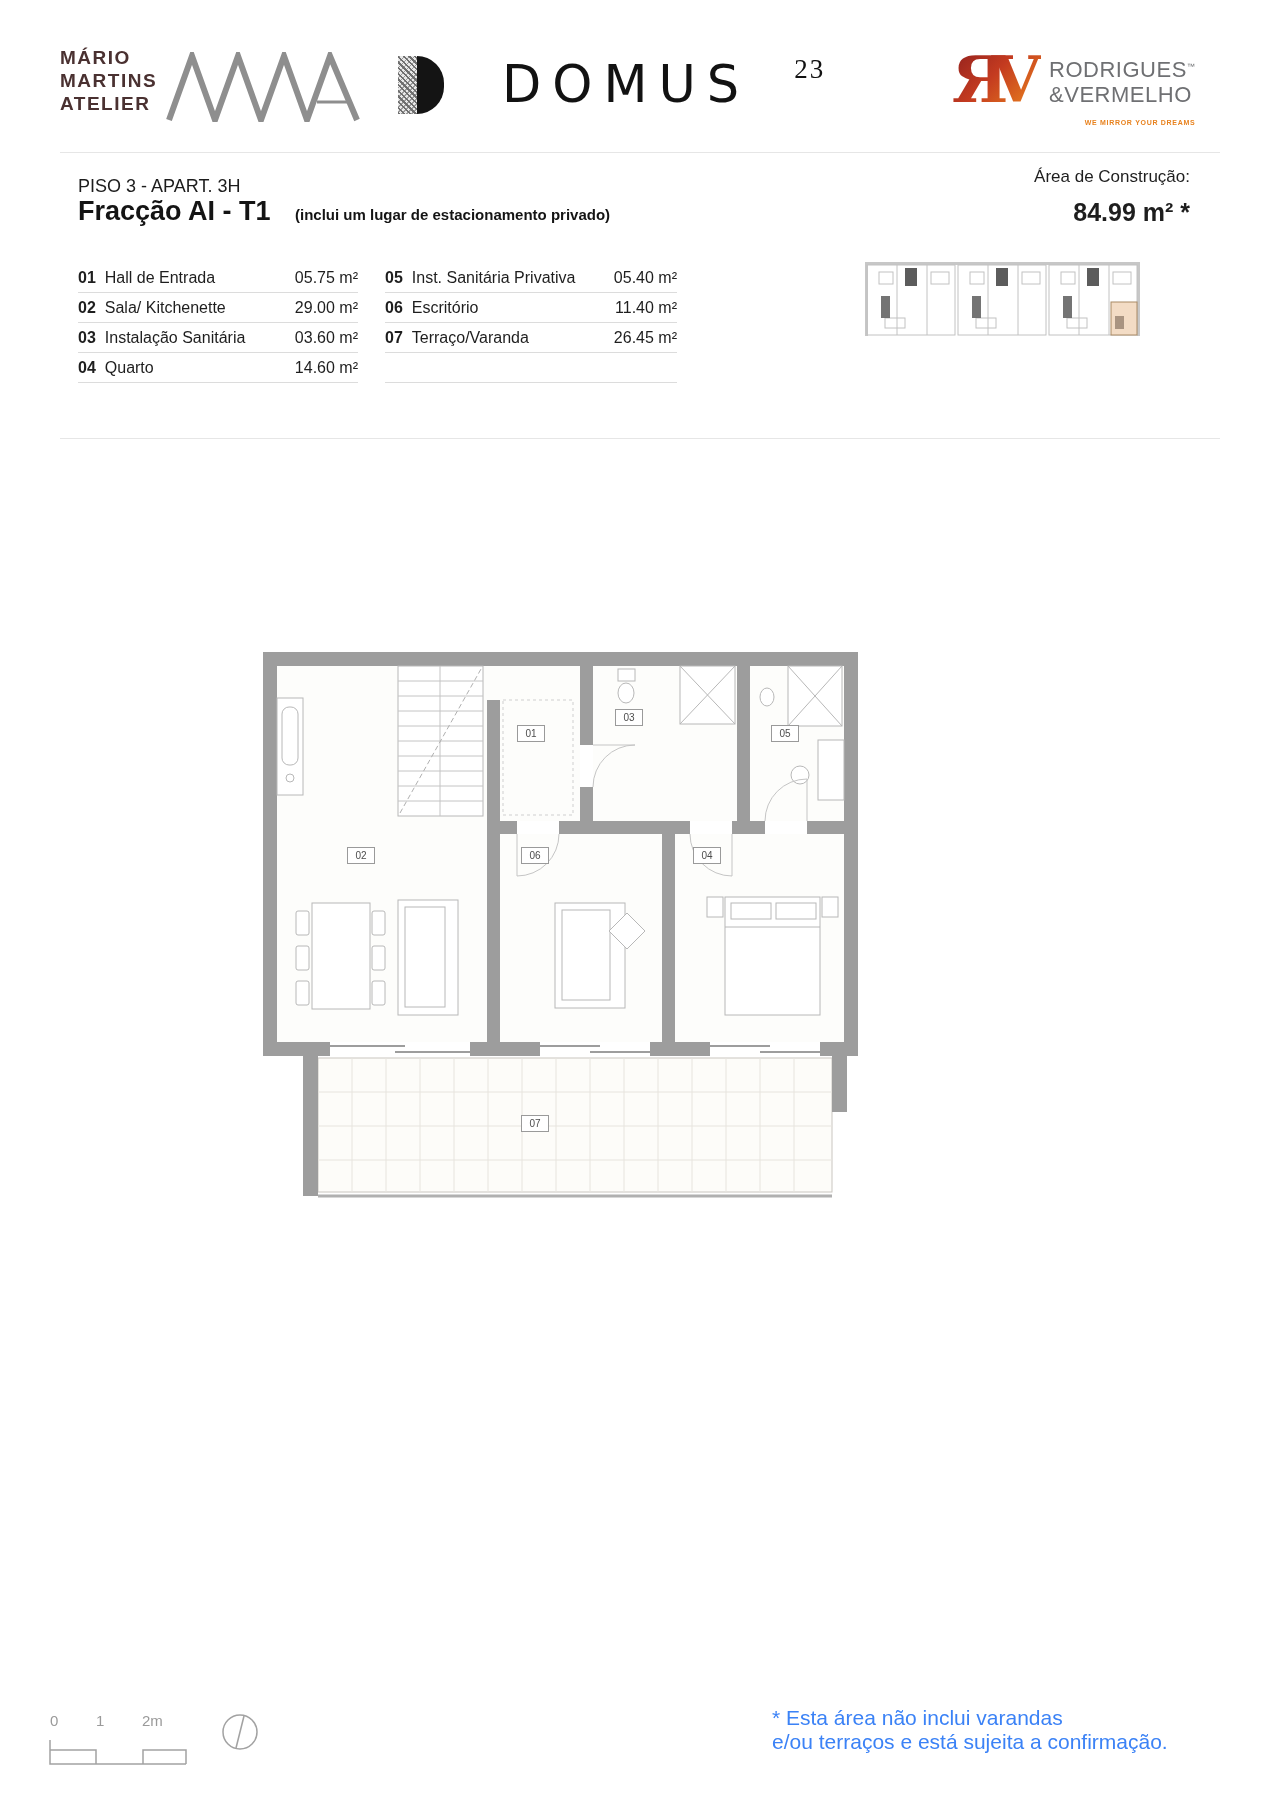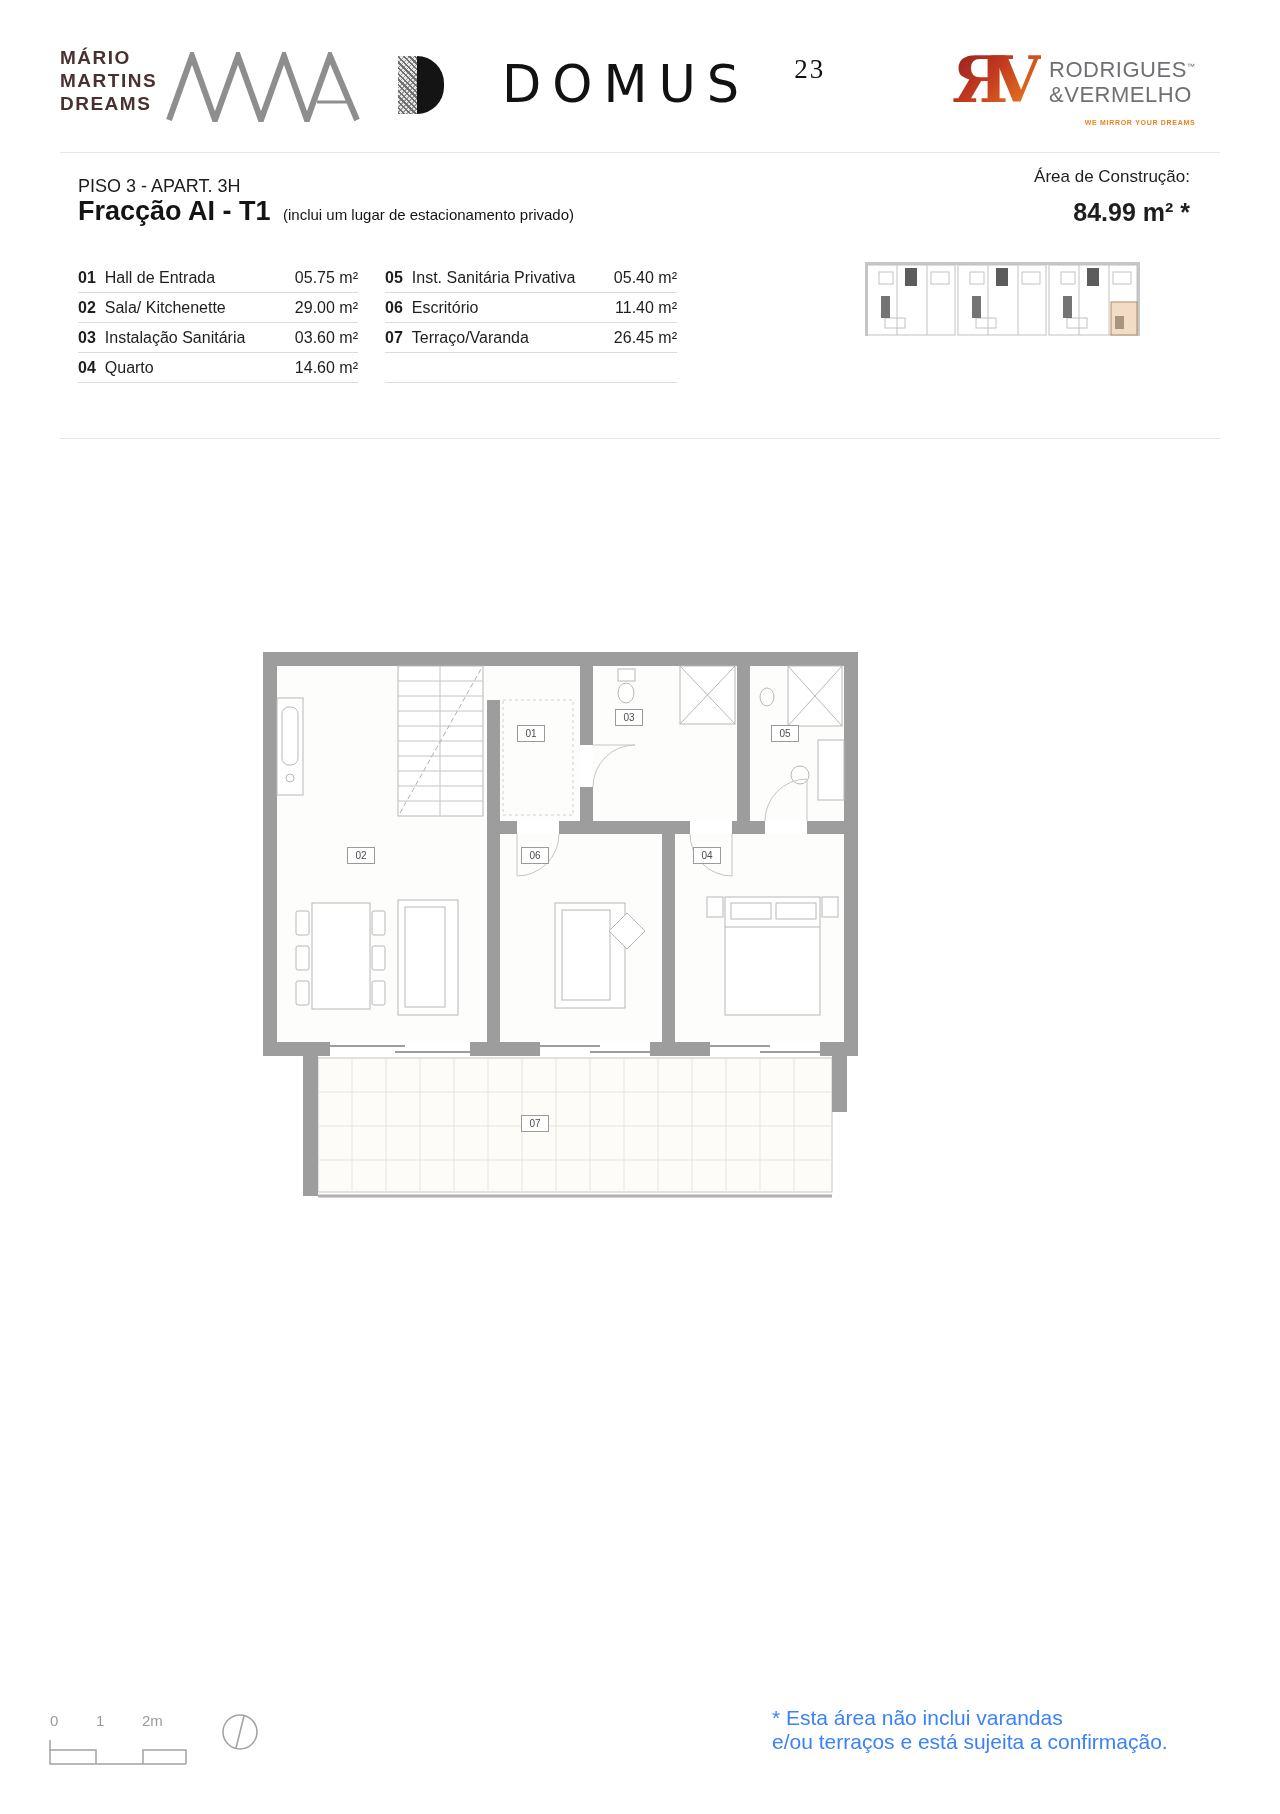--- a/index.html
+++ b/index.html
@@ -30,21 +30,21 @@
   .rv-v{margin-left:-17px;}
   .rv-names{margin-left:8px;margin-top:6px;font-size:22px;line-height:25px;
     color:#6f7073;letter-spacing:0.5px;}
   .rv-tm{font-size:8px;vertical-align:super;}
   .rv-tag{font-size:7px;font-weight:bold;letter-spacing:0.7px;color:#e8821e;
     text-align:right;margin-top:3px;}
   
   .hairline{height:1px;background:#e6e6e6;}
   .piso{font-size:18px;color:#1c1c1c;}
   .fraccao{font-size:27px;font-weight:bold;color:#141414;}
-  .fraccao-note{font-size:15px;font-weight:normal;color:#141414;margin-left:8px;}
+  .fraccao-note{font-size:15px;font-weight:bold;color:#141414;margin-left:20px;}
   .area-label{font-size:17px;text-align:right;}
   .area-value{font-size:25px;font-weight:bold;text-align:right;}
   
   .rtable{font-size:16px;}
   .rtable .rrow{display:flex;align-items:center;height:29px;border-bottom:1px solid #dcdcdc;}
   .rtable .rnum{font-weight:bold;margin-right:9px;}
   .rtable .rname{flex:1;white-space:nowrap;}
   .rtable .rarea{white-space:nowrap;text-align:right;min-width:70px;}
   
   .room-label{position:absolute;width:26px;height:15px;background:#ffffff;
@@ -54,21 +54,21 @@
   .tick{font-size:15px;color:#9a9a9a;}
   .footnote{font-size:21px;line-height:24px;color:#3b82f6;text-align:left;}
 </style>
 </head>
 <body>
 
 <div class="abs" style="left:60px;top:46px;">
   <div class="mma-text">
     <div>MÁRIO</div>
     <div>MARTINS</div>
-    <div>DREAMS</div>
+    <div>ATELIER</div>
   </div>
 </div>
 <svg class="abs" style="left:165px;top:52px;" width="205" height="70" viewBox="0 0 205 70">
   <polyline points="4,68 27,4 50,68 73,4 96,68 119,4 142,68 165,4 192,68" fill="none" stroke="#8e8e8e" stroke-width="6"></polyline>
   <line x1="152" y1="50" x2="182" y2="50" stroke="#8e8e8e" stroke-width="3"></line>
 </svg>
 
 <div class="abs domus-wrap" style="left:398px;top:56px;gap:42px;">
   <div class="domus-d">
     <div class="domus-d-tex"></div>

